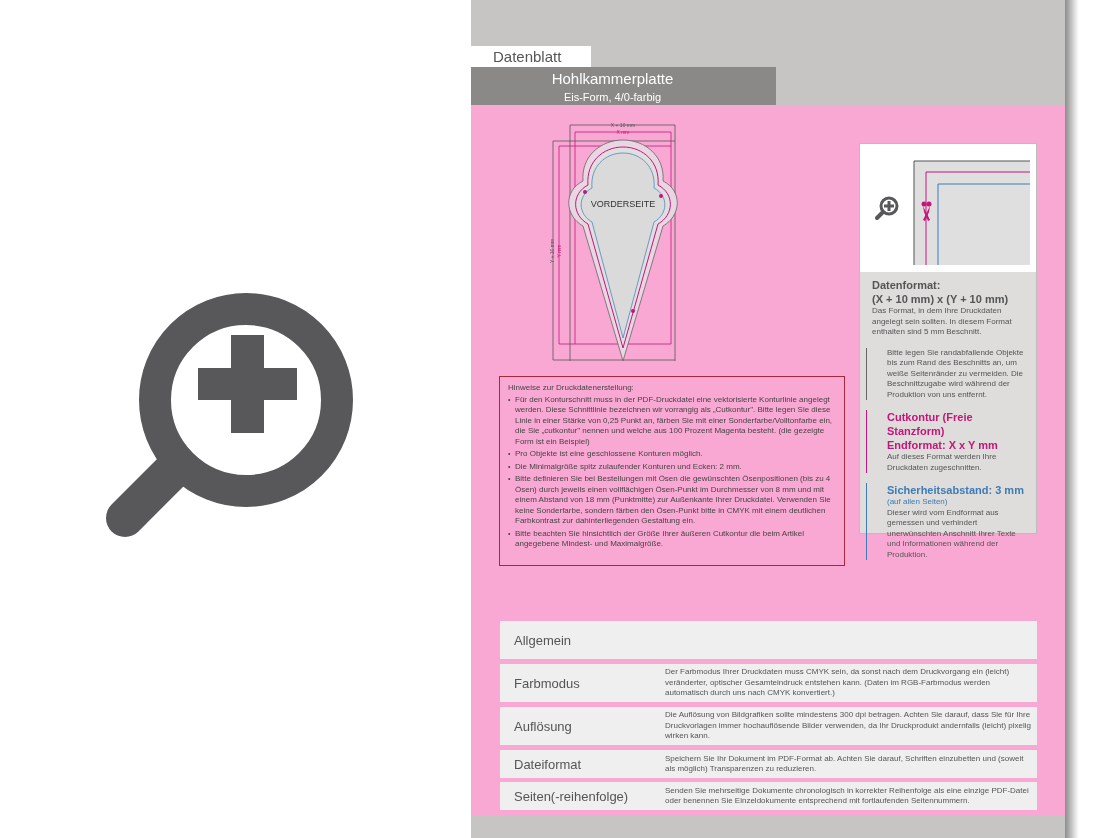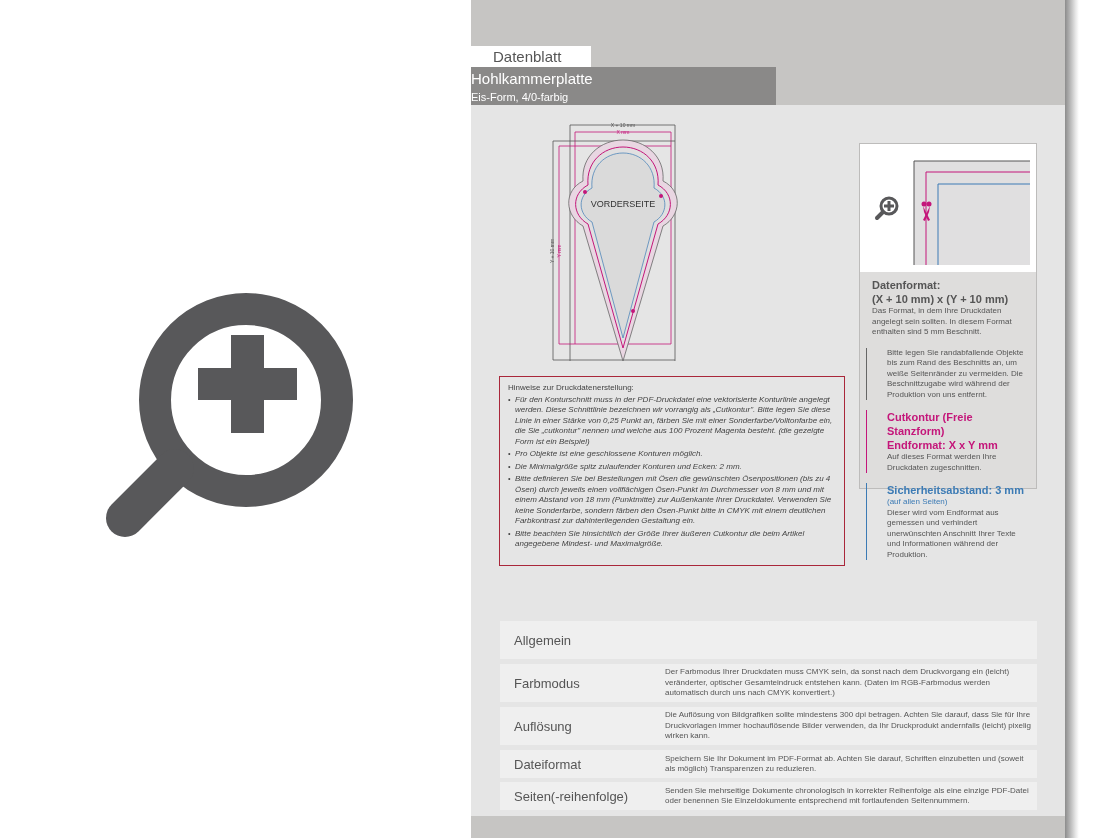--- a/index.html
+++ b/index.html
@@ -3,52 +3,52 @@
 <meta charset="utf-8">
 <style>
   * { box-sizing: border-box; margin: 0; padding: 0; }
   html, body { width: 1117px; height: 838px; overflow: hidden; background: #ffffff; font-family: "Liberation Sans", sans-serif; }
   .stage { position: relative; width: 1117px; height: 838px; background: #fff; }
 
   
   .big-zoom { position: absolute; left: 100px; top: 290px; width: 300px; height: 280px; }
 
   
-  .page { position: absolute; left: 471px; top: 0; width: 594px; height: 838px; background: #e5e5e5; }
+  .page { position: absolute; left: 471px; top: 0; width: 594px; height: 838px; background: #f9a8d4; }
   .page-shadow { position: absolute; left: 1065px; top: 0; width: 14px; height: 838px;
     background: linear-gradient(to right, #8c8c8c 0%, #b5b5b5 35%, #e6e6e6 75%, #ffffff 100%); }
   .top-band { position: absolute; left: 0; top: 0; width: 594px; height: 105px; background: #c6c5c3; }
   .bottom-band { position: absolute; left: 0; top: 816px; width: 594px; height: 22px; background: #c6c5c3; }
 
   .tab-datenblatt { position: absolute; left: 0; top: 46px; width: 120px; height: 22px; background: #fff;
     font-size: 15px; color: #555; padding-left: 22px; line-height: 22px; }
-  .title-bar { position: absolute; left: 0; top: 67px; width: 305px; height: 38px; background: #8a8988; color: #fff; text-align: left; padding-right: 22px; }
+  .title-bar { position: absolute; left: 0; top: 67px; width: 305px; height: 38px; background: #8a8988; color: #fff; text-align: center; padding-right: 22px; }
   .title-bar .t1 { font-size: 15px; line-height: 22px; padding-top: 1px; }
   .title-bar .t2 { font-size: 11px; line-height: 14px; }
 
   .diagram { position: absolute; left: 72px; top: 116px; width: 150px; height: 250px; }
 
   
-  .info-box { position: absolute; left: 388px; top: 143px; width: 178px; height: 346px; background: #dedddc; border: 1px solid #bdbcbb; }
+  .info-box { position: absolute; left: 388px; top: 143px; width: 178px; height: 391px; background: #dedddc; border: 1px solid #bdbcbb; }
   .info-preview { position: absolute; left: 0; top: 0; width: 176px; height: 128px; background: #fff; }
   .info-body { position: absolute; left: 0; top: 128px; width: 176px; padding: 6px 8px 0 12px; font-size: 8px; color: #555; line-height: 10.5px; }
   .info-body .h { font-weight: bold; color: #555; font-size: 11px; line-height: 14px; }
   .info-body .h2 { font-weight: bold; color: #555; font-size: 11px; line-height: 14px; }
   .sec { border-left: 1px solid #666; padding-left: 20px; margin-top: 10px; margin-left: -6px; }
   .sec.pink { border-left-color: #c4167a; }
   .sec.blue { border-left-color: #3c7bb5; }
   .pink-h { color: #c4167a; font-weight: bold; font-size: 11px; line-height: 14px; }
   .blue-h { color: #3c7bb5; font-weight: bold; font-size: 11px; line-height: 14px; }
   .blue-s { color: #3c7bb5; font-size: 8px; }
 
   
   .hints { position: absolute; left: 28px; top: 376px; width: 346px; height: 190px; border: 1px solid #a9273a; padding: 6px 8px; font-size: 8px; color: #444; line-height: 10.5px; }
   .hints .hd { margin-bottom: 1px; }
   .hints ul { list-style: none; }
-  .hints li { position: relative; padding-left: 7px; margin-bottom: 2px; font-style: italic; }
+  .hints li { position: relative; padding-left: 7px; margin-bottom: 2px; }
   .hints li::before { content: "•"; position: absolute; left: 0; top: 0; font-size: 7px; }
 
   
   .tips-header { position: absolute; left: 28px; top: 588px; width: 538px; height: 27px; background: #8a8988; color: #fff; font-size: 14px; line-height: 27px; padding-left: 15px; }
   .tip-row { position: absolute; left: 29px; width: 537px; background: #efefef; }
   .tip-row .lbl { position: absolute; left: 14px; top: 0; height: 100%; display: flex; align-items: center; font-size: 13px; color: #555; }
   .tip-row .txt { position: absolute; left: 165px; top: 0; height: 100%; display: flex; align-items: center; font-size: 8px; color: #555; line-height: 10.5px; width: 370px; }
 </style>
 </head>
 <body>

